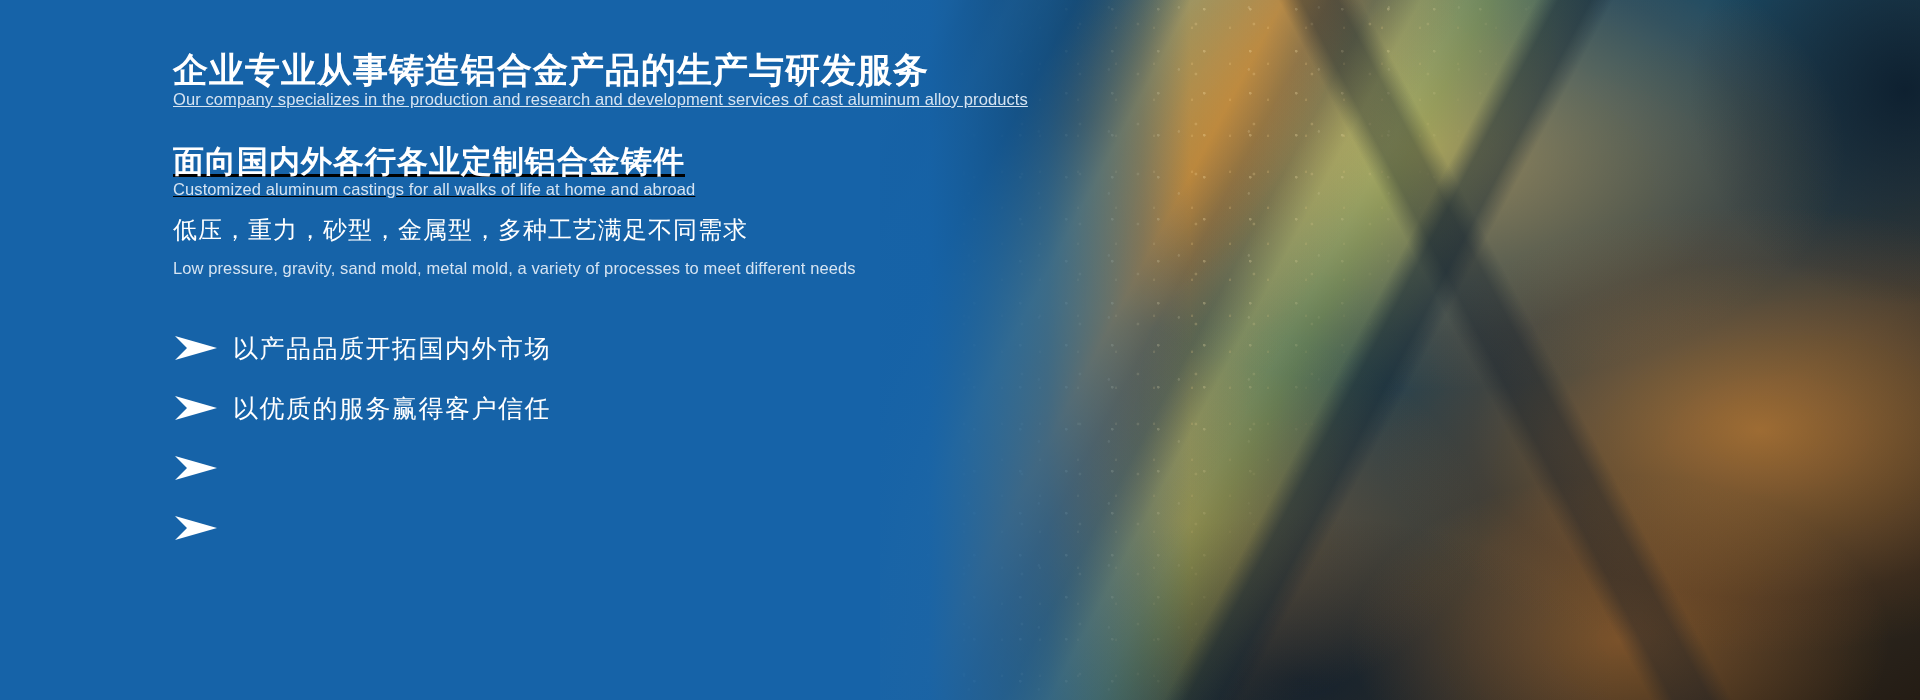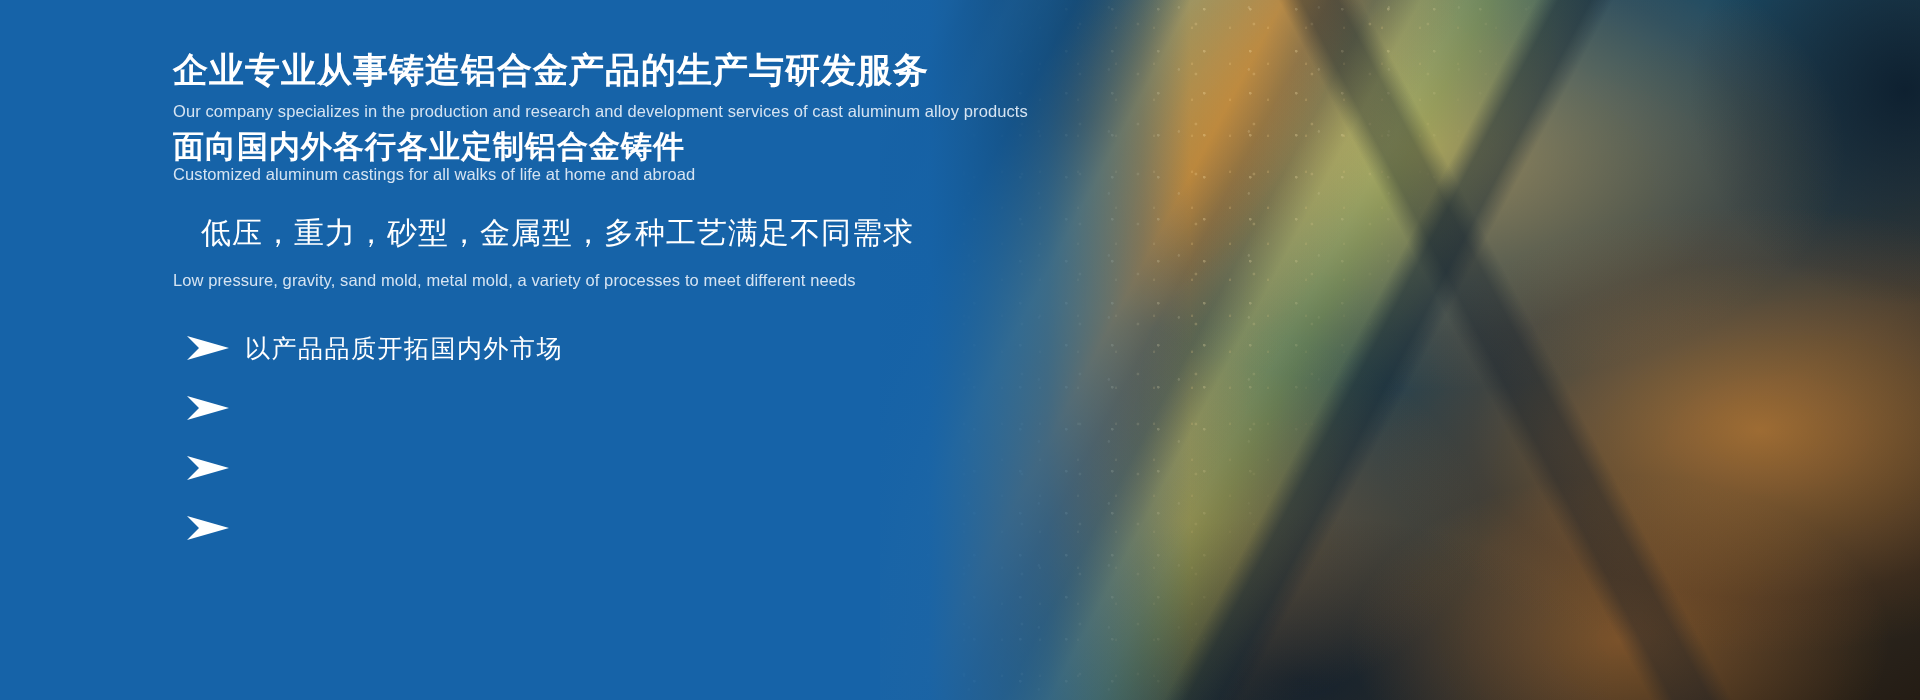--- a/index.html
+++ b/index.html
@@ -50,28 +50,28 @@
   .blue-overlay{position:absolute;left:0;top:0;bottom:0;width:1190px;
     background:linear-gradient(90deg,#1663a8 0%,#1663a8 66%,rgba(22,99,168,.97) 78%,rgba(24,92,150,.72) 88%,rgba(26,80,128,.30) 96%,rgba(28,70,110,0) 100%);}
   .blue-flat{position:absolute;left:0;top:0;bottom:0;width:880px;background:#1663a8;}
 
   
   .content{position:absolute;left:0;top:0;width:1200px;height:700px;padding-left:18px;}
 
   .block{position:absolute;left:173px;}
   .cn-h1{font-size:35px;font-weight:700;color:#ffffff;letter-spacing:1px;line-height:1;white-space:nowrap;}
   .cn-h2{font-size:31px;font-weight:700;color:#ffffff;letter-spacing:1px;line-height:1;white-space:nowrap;}
-  .cn-h3{font-size:30px;font-weight:400;color:#ffffff;letter-spacing:1px;line-height:1;white-space:nowrap;margin-left:28px;}
+  .cn-h3{font-size:24px;font-weight:400;color:#ffffff;letter-spacing:1px;line-height:1;white-space:nowrap;}
   .en{font-size:16.5px;font-weight:400;color:#d6e4f2;letter-spacing:.1px;line-height:1;white-space:nowrap;}
 
-  .b1{top:52px;}          .b1 .en{margin-top:16px;}
-  .b2{top:131px;}         .b2 .en{margin-top:4px;}
-  .b3{top:218px;}         .b3 .en{margin-top:24px;}
+  .b1{top:52px;}          .b1 .en{margin-top:4px;text-decoration:underline;}
+  .b2{top:146px;text-decoration:underline;}         .b2 .en{margin-top:4px;}
+  .b3{top:218px;}         .b3 .en{margin-top:18px;}
 
-  .bullets{position:absolute;left:185px;top:318px;text-align:right;}
+  .bullets{position:absolute;left:173px;top:318px;text-align:right;}
   .bullet{display:flex;align-items:center;height:60px;}
   .arrow{width:46px;height:26px;flex:0 0 46px;margin-right:14px;}
   .bullet-label{font-size:25px;font-weight:400;color:#ffffff;letter-spacing:1.5px;line-height:1;white-space:nowrap;}
 </style>
 </head>
 <body>
 
 <div class="banner">
 
   <div class="photo"></div>
@@ -108,20 +108,21 @@
         </span>
         <span class="bullet-label">以产品品质开拓国内外市场</span>
       </div>
 
       <div class="bullet">
         <span class="arrow">
           <svg viewBox="0 0 46 26" width="46" height="26" aria-hidden="true">
             <path d="M2 1 L44 13 L2 25 L14 13 Z" fill="#ffffff"></path>
           </svg>
         </span>
+        <span class="bullet-label">以优质的服务赢得客户信任</span>
       </div>
 
       <div class="bullet">
         <span class="arrow">
           <svg viewBox="0 0 46 26" width="46" height="26" aria-hidden="true">
             <path d="M2 1 L44 13 L2 25 L14 13 Z" fill="#ffffff"></path>
           </svg>
         </span>
       </div>
 

